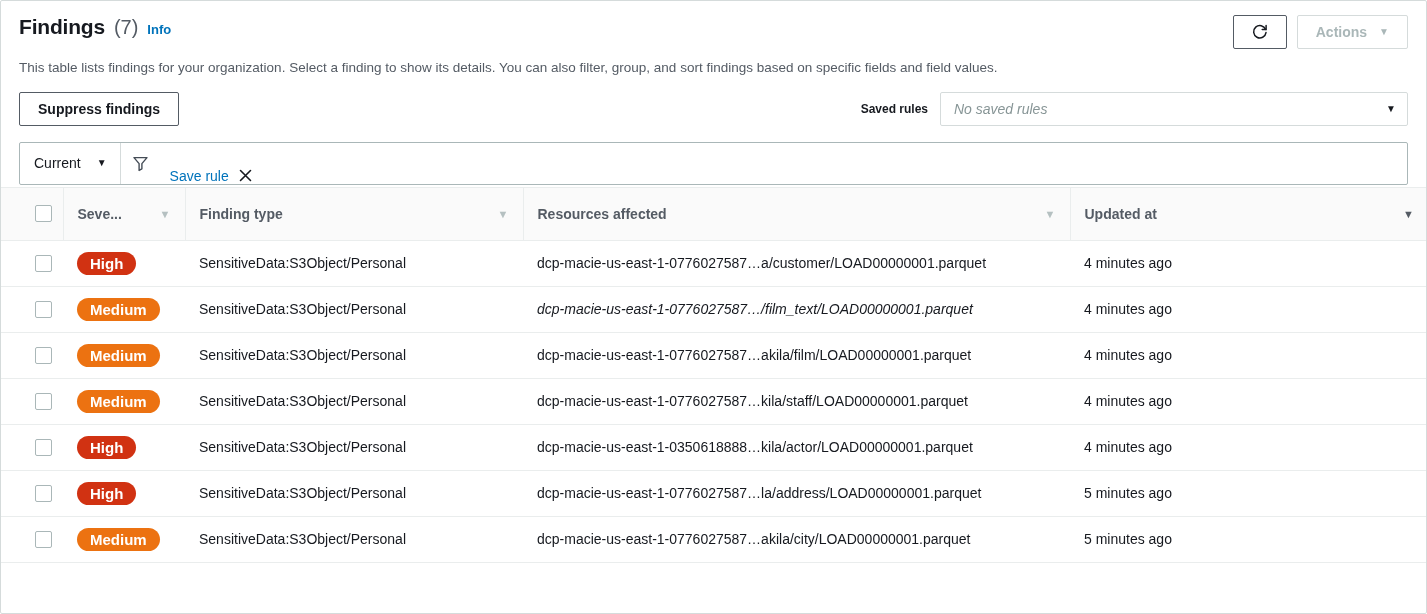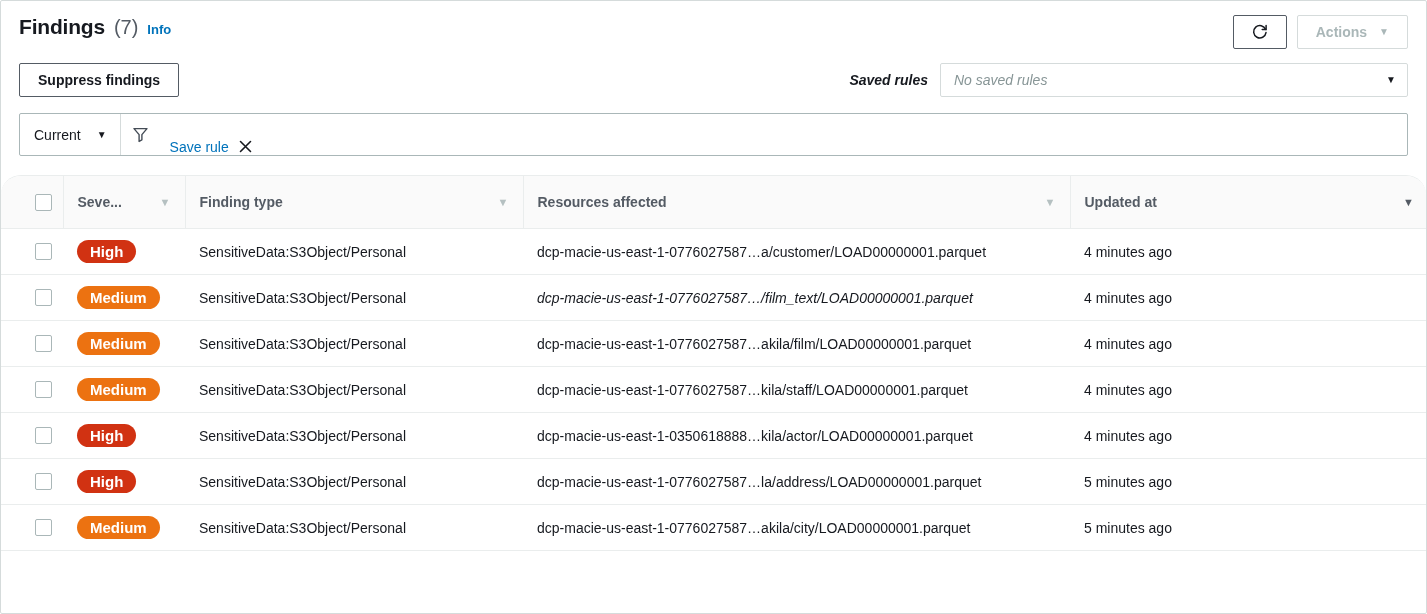--- a/index.html
+++ b/index.html
@@ -78,21 +78,21 @@
   
   .actions-row {
     padding: 14px 18px 16px 18px;
     display: flex; align-items: center;
     justify-content: space-between;
   }
   .saved-rules-grp {
     display: flex; align-items: center; gap: 12px;
   }
   .saved-rules-label {
-    font-size: 14px; font-weight: bold; color: #16191f; font-style: italic;
+    font-size: 12px; font-weight: bold; color: #16191f;
   }
   .select-box {
     width: 468px; height: 34px;
     border: 1px solid #d5dbdb;
     border-radius: 2px;
     background: #ffffff;
     display: flex; align-items: center;
     justify-content: space-between;
     padding: 0 11px 0 13px;
     cursor: pointer;
@@ -157,23 +157,23 @@
     display: flex; align-items: flex-end; gap: 8px;
     padding: 0 14px 0 12px; white-space: nowrap;
   }
   .save-rule {
     font-size: 14px; color: #0073bb; cursor: pointer;
   }
   .close-x { cursor: pointer; display: flex; align-items: center; }
 
   
   .table-wrap {
-    margin-top: 19px;
+    margin-top: 2px;
     border-top: 1px solid #eaeded;
-    flex: 1; overflow: hidden; border-radius: 20px;
+    flex: 1; overflow: hidden;
   }
   table { width: 100%; border-collapse: collapse; table-layout: fixed; }
   thead tr { background: #fafafa; height: 52px; }
   thead th {
     text-align: left;
     font-size: 14px; font-weight: bold;
     color: #545b64;
     padding: 0;
     border-bottom: 1px solid #eaeded;
     position: relative;
@@ -253,20 +253,21 @@
           </svg>
         </span>
       </button>
       <button class="btn btn-disabled">
         <span>Actions</span>
         <span class="caret caret-gray">▼</span>
       </button>
     </div>
   </div>
 
+  <div class="desc">This table lists findings for your organization. Select a finding to show its details. You can also filter, group, and sort findings based on specific fields and field values.</div>
 
   <div class="actions-row">
     <button class="btn">Suppress findings</button>
 
     <div class="saved-rules-grp">
       <span class="saved-rules-label">Saved rules</span>
       <div class="select-box">
         <span class="select-placeholder">No saved rules</span>
         <span class="caret caret-dark">▼</span>
       </div>

